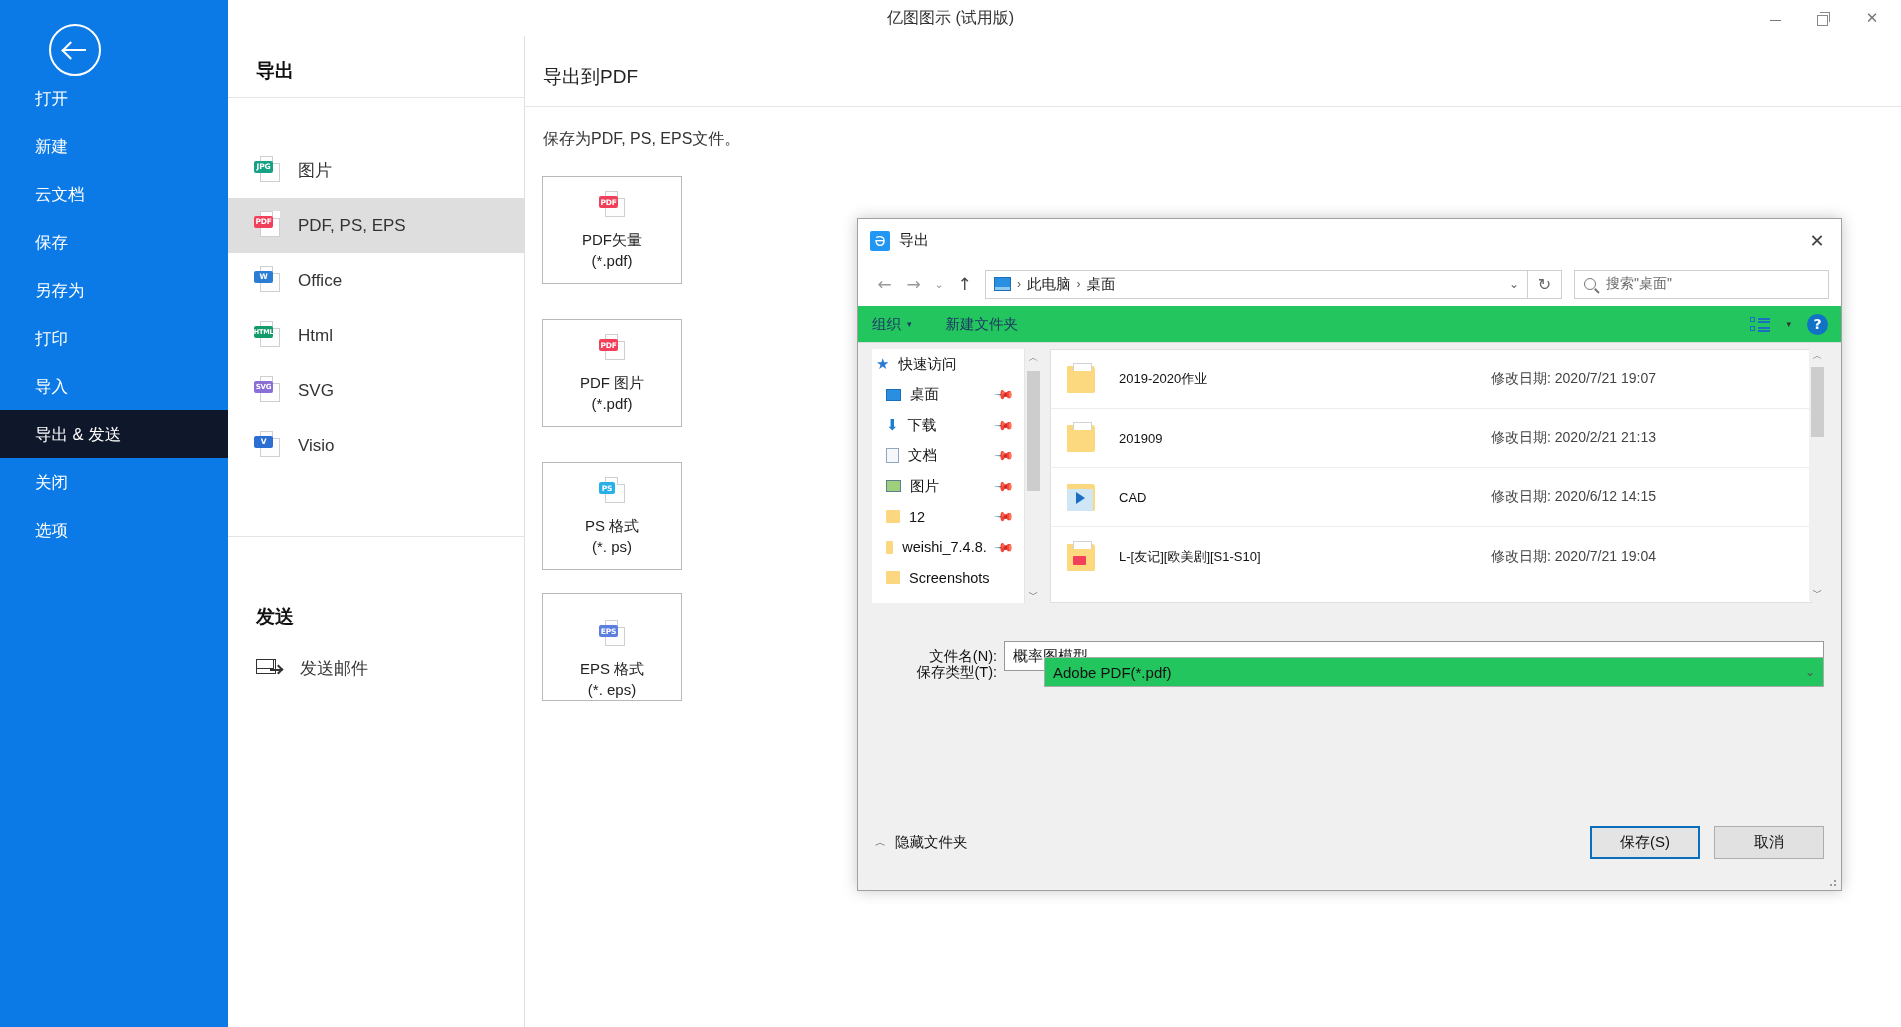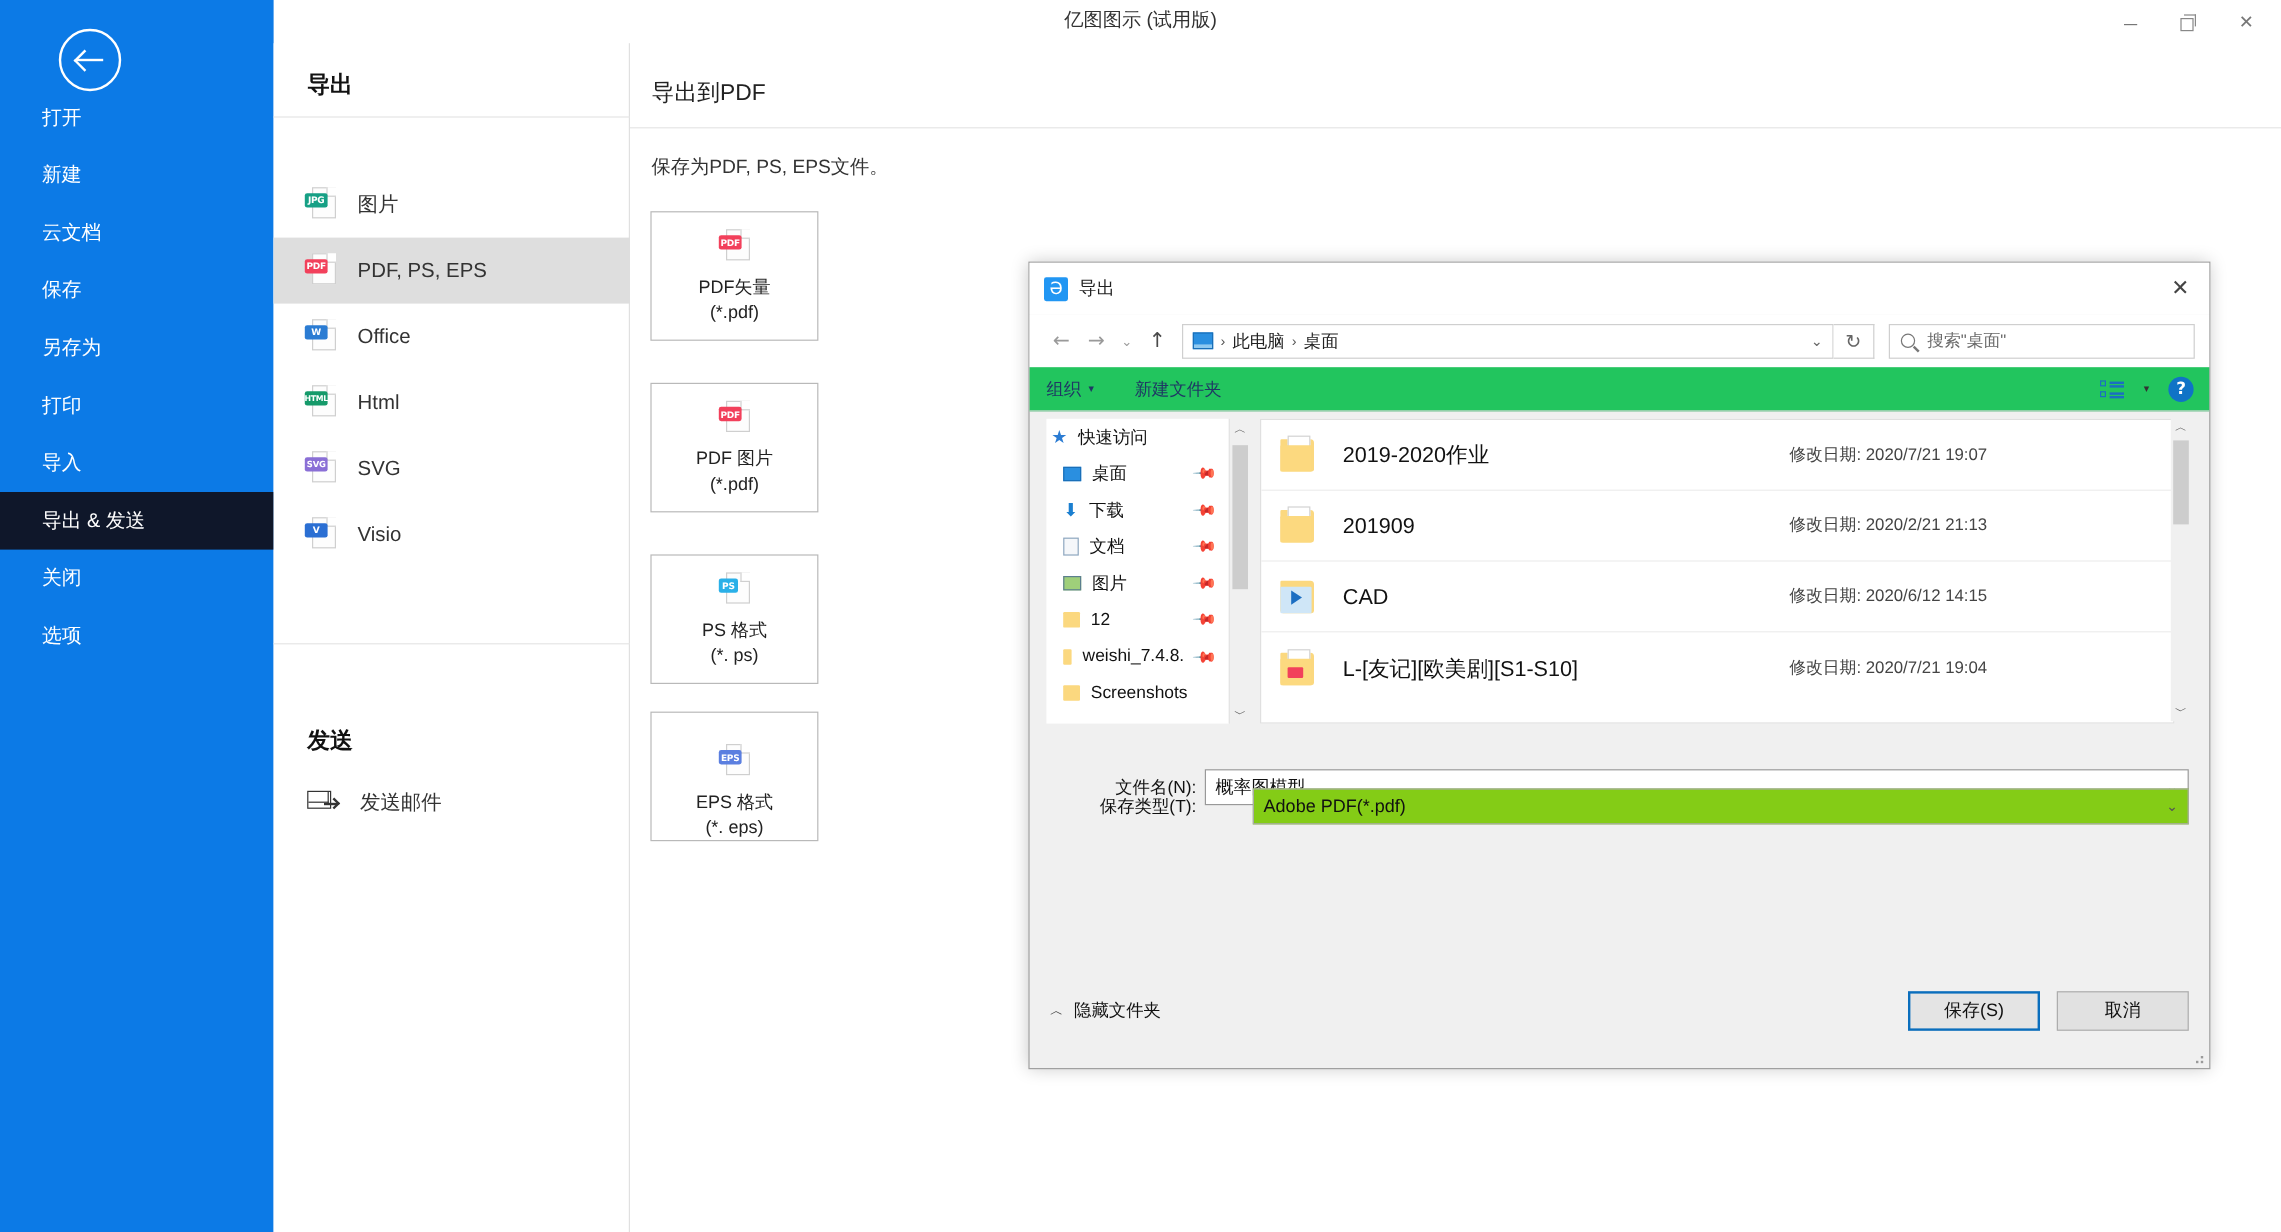--- a/index.html
+++ b/index.html
@@ -273,37 +273,37 @@
     border-radius: 1px 3px 2px 2px;
   }
   .fldicon .sheet {
     position:absolute; left:6px; top:1px; width:19px; height:26px; background:#fff;
     border:1px solid #d3d3d3;
   }
   .fldicon .front {
     position:absolute; left:0; top:9px; width:26px; height:22px; background:#fcd97f;
     border-radius: 1px;
   }
-  .fname { font-size: 18px; color: #111; flex: 1; }
+  .fname { font-size: 13px; color: #111; flex: 1; }
   .fdate { font-size: 14px; color: #444; width: 320px; }
   .list-scroll {
     position: absolute; right: 15px; top: 128px; width: 17px; height: 254px;
     background: #f0f0f0;
   }
   .ls-thumb { position: absolute; left: 2px; top: 20px; width: 13px; height: 70px; background: #cdcdcd; }
 
   .field-row {
     position: absolute; width: 100%; display: flex; align-items: center;
   }
   .field-label { font-size: 14.5px; color: #111; text-align: right; width: 146px; padding-right: 7px; }
   .field-input {
     height: 30px; border: 1px solid #999; background: #fff; display: flex; align-items: center;
     padding: 0 8px; font-size: 15px; color: #111; flex: 1; margin-right: 17px;
   }
-  .field-input.readonly { background: #84cc16; border-color: #aaa; }
+  .field-input.readonly { background: #22c55e; border-color: #aaa; }
   .fi-caret { margin-left: auto; color: #555; font-size: 12px; }
 
   .footer-row {
     position: absolute; left: 0; bottom: 26px; width: 100%; height: 44px;
     display: flex; align-items: center; padding: 0 17px;
   }
   .hide-folders {
     display: flex; align-items: center; gap: 9px; font-size: 14.5px; color: #111; cursor: pointer;
   }
   .hf-caret { color: #444; font-size: 11px; }

